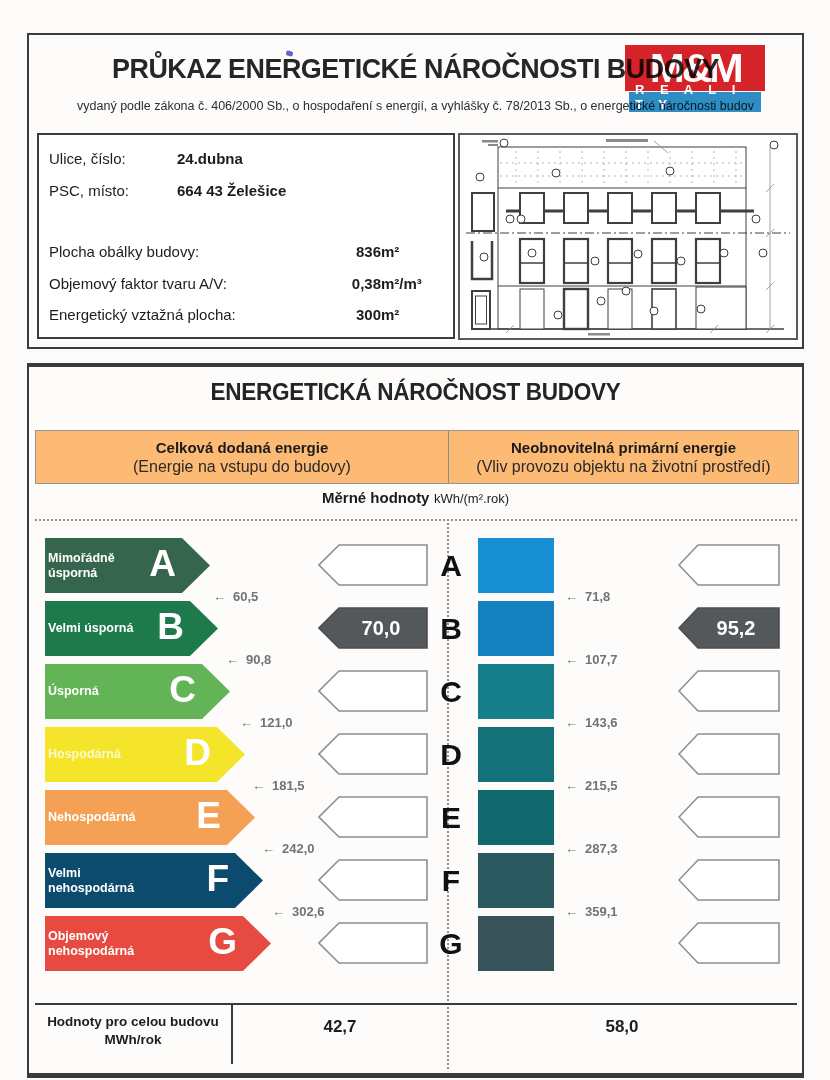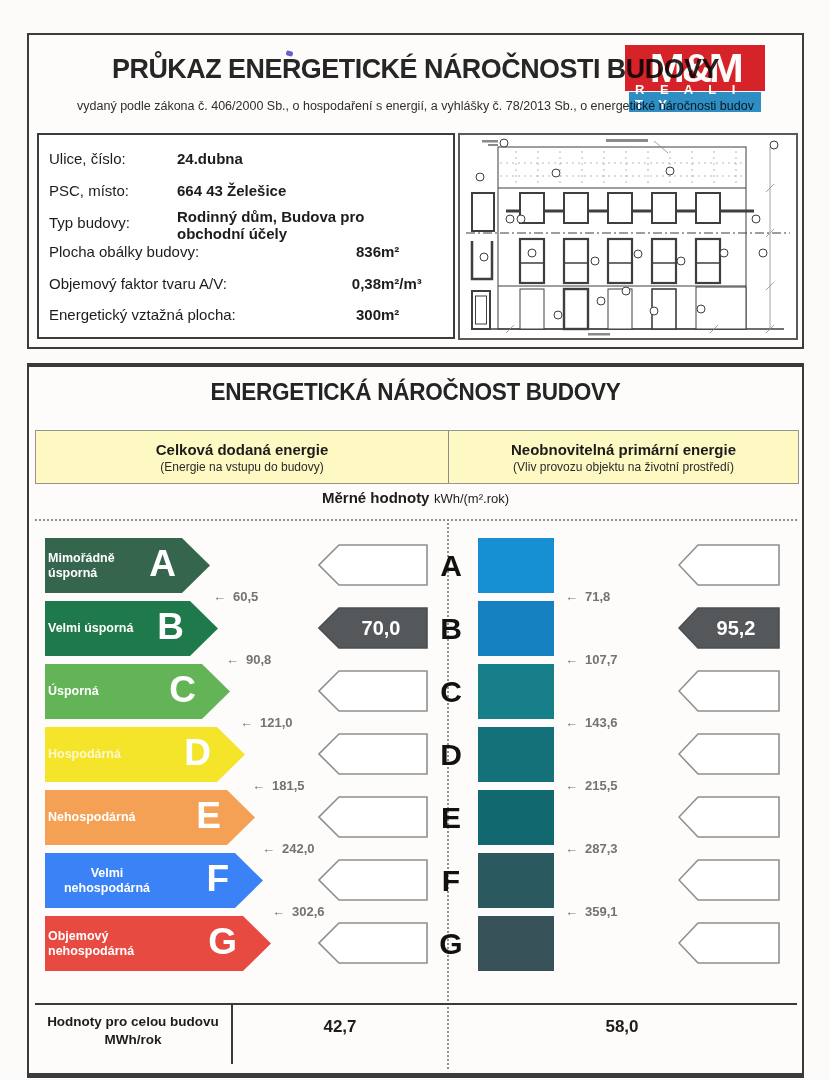--- a/index.html
+++ b/index.html
@@ -28,21 +28,21 @@
   .draw-box{position:absolute;left:429px;top:98px;width:340px;height:207px;background:#fff;}
 
   
   .box2{position:absolute;left:27px;top:363px;width:773px;height:706px;background:#fdfcfb;border:2px solid #3a3a3a;border-top-width:4px;border-bottom-width:5px;}
   .sec-title{position:absolute;left:0;top:12px;width:100%;text-align:center;font-size:23px;font-weight:bold;letter-spacing:-0.3px;color:#242424;transform:scaleX(0.98);}
   .hdr-bar{position:absolute;left:6px;top:63px;width:762px;height:52px;border:1px solid #98958f;display:flex;}
   .hdr-cell{height:100%;display:flex;flex-direction:column;align-items:center;justify-content:center;}
   .hdr-cell.c1{width:412px;border-right:1px solid #8f8c86;}
   .hdr-cell.c2{flex:1;}
   .hdr-t{font-size:15px;font-weight:bold;color:#1b1b1b;}
-  .hdr-s{font-size:12px;color:#2a2a2a;margin-top:2px;}
+  .hdr-s{font-size:16px;color:#2a2a2a;margin-top:2px;}
   .units-line{position:absolute;left:0;top:122px;width:100%;text-align:center;}
   .units-bold{font-size:15px;font-weight:bold;}
   .units-unit{font-size:13px;}
   .dot-h{position:absolute;left:6px;top:152px;width:762px;border-top:2px dotted #8f8f8f;}
   .dot-v{position:absolute;left:418px;top:152px;height:550px;border-left:2px dotted #8f8f8f;}
 
   
   .class-arrow{position:absolute;left:16px;height:55px;color:#fff;}
   .class-arrow .clip{width:100%;height:100%;clip-path:polygon(0 0,calc(100% - 28px) 0,100% 50%,calc(100% - 28px) 100%,0 100%);display:flex;align-items:center;}
   .class-arrow .txt{padding-left:3px;font-size:12.5px;font-weight:bold;line-height:1.2;width:118px;}
@@ -86,24 +86,20 @@
     </div>
 
     <div class="info-box">
       <div class="info-row plain" style="top:15px;">
         <span class="lbl">Ulice, číslo:</span>
         <span class="val">24.dubna</span>
       </div>
       <div class="info-row plain" style="top:47px;">
         <span class="lbl">PSC, místo:</span>
         <span class="val">664 43 Želešice</span>
-      </div>
-      <div class="info-row plain" style="top:73px;">
-        <span class="lbl" style="padding-top:6px;">Typ budovy:</span>
-        <span class="val" style="width:258px;">Rodinný dům, Budova pro obchodní účely</span>
       </div>
       <div class="info-row measure" style="top:108px;">
         <span class="lbl" style="width:auto;">Plocha obálky budovy:</span>
         <span class="val">836</span>
         <span class="unit">m²</span>
       </div>
       <div class="info-row measure" style="top:140px;">
         <span class="lbl" style="width:auto;">Objemový faktor tvaru A/V:</span>
         <span class="val">0,38</span>
         <span class="unit">m²/m³</span>
@@ -209,21 +205,21 @@
             <rect x="130" y="200" width="22" height="2.5"></rect>
           </g>
         </g>
       </svg>
     </div>
   </div>
 
   <div class="box2">
     <div class="sec-title">ENERGETICKÁ NÁROČNOST BUDOVY</div>
 
-    <div class="hdr-bar" style="background:#fef9c3;align-items:center;">
+    <div class="hdr-bar" style="background:#fdba74;align-items:center;">
       <div class="hdr-cell c1">
         <div class="hdr-t">Celková dodaná energie</div>
         <div class="hdr-s">(Energie na vstupu do budovy)</div>
       </div>
       <div class="hdr-cell c2">
         <div class="hdr-t">Neobnovitelná primární energie</div>
         <div class="hdr-s">(Vliv provozu objektu na životní prostředí)</div>
       </div>
     </div>
 
@@ -258,21 +254,21 @@
           <span class="big">D</span>
         </div>
     </div>
     <div class="class-arrow" style="top:423px;width:210px;">
       <div class="clip" style="background: rgb(244, 161, 86);">
           <span class="txt">Nehospodárná</span>
           <span class="big">E</span>
         </div>
     </div>
     <div class="class-arrow" style="top:486px;width:218px;">
-      <div class="clip" style="background: #3b82f6; text-align: center;">
+      <div class="clip" style="background: #0c4a6e;">
           <span class="txt">Velmi nehospodárná</span>
           <span class="big">F</span>
         </div>
     </div>
     <div class="class-arrow" style="top:549px;width:226px;">
       <div class="clip" style="background: rgb(231, 74, 64);">
           <span class="txt">Objemový nehospodárná</span>
           <span class="big">G</span>
         </div>
     </div>

